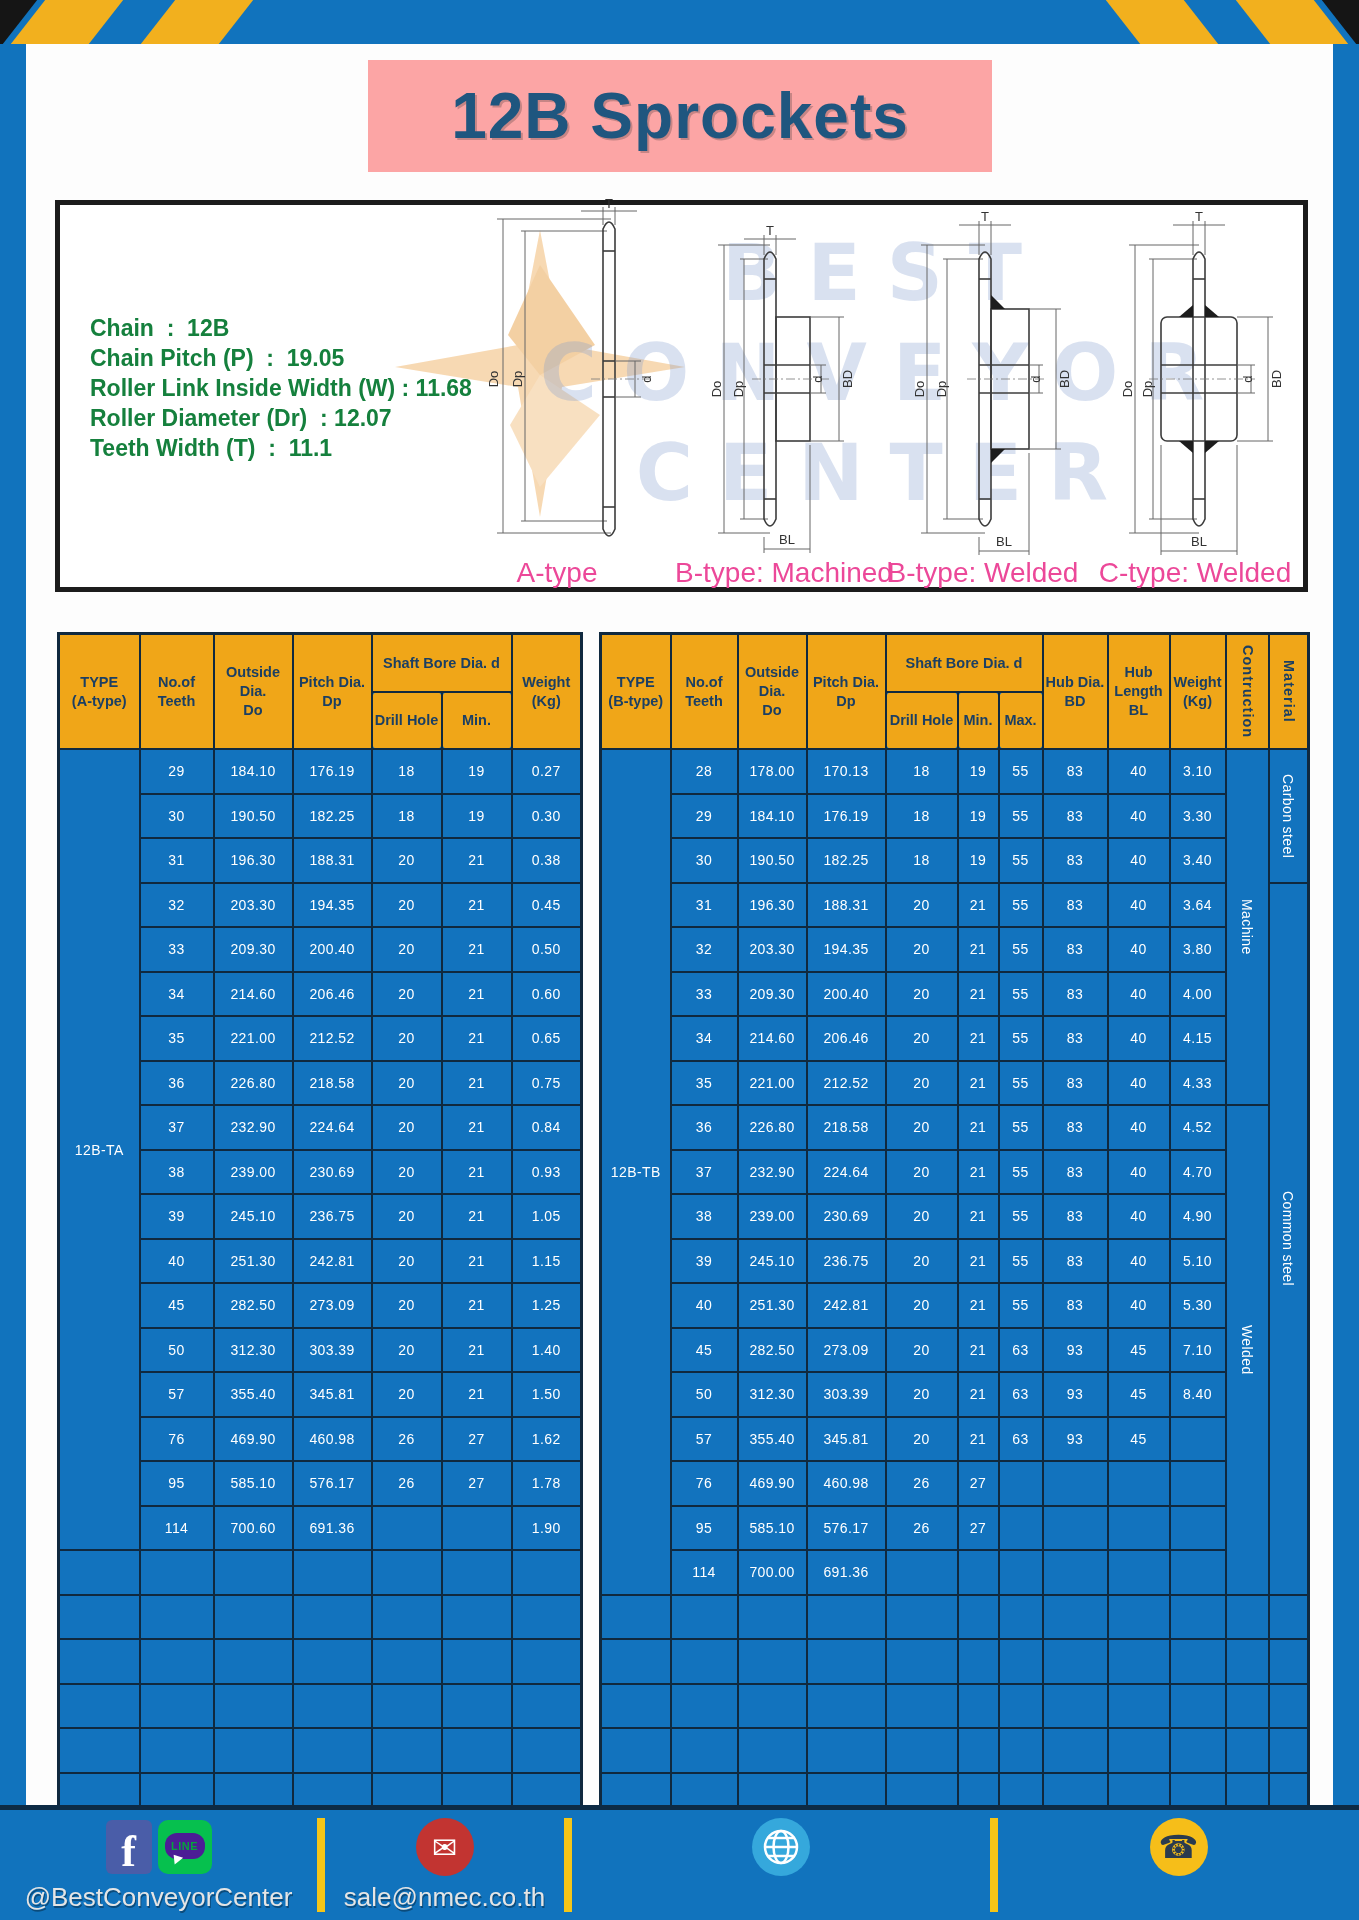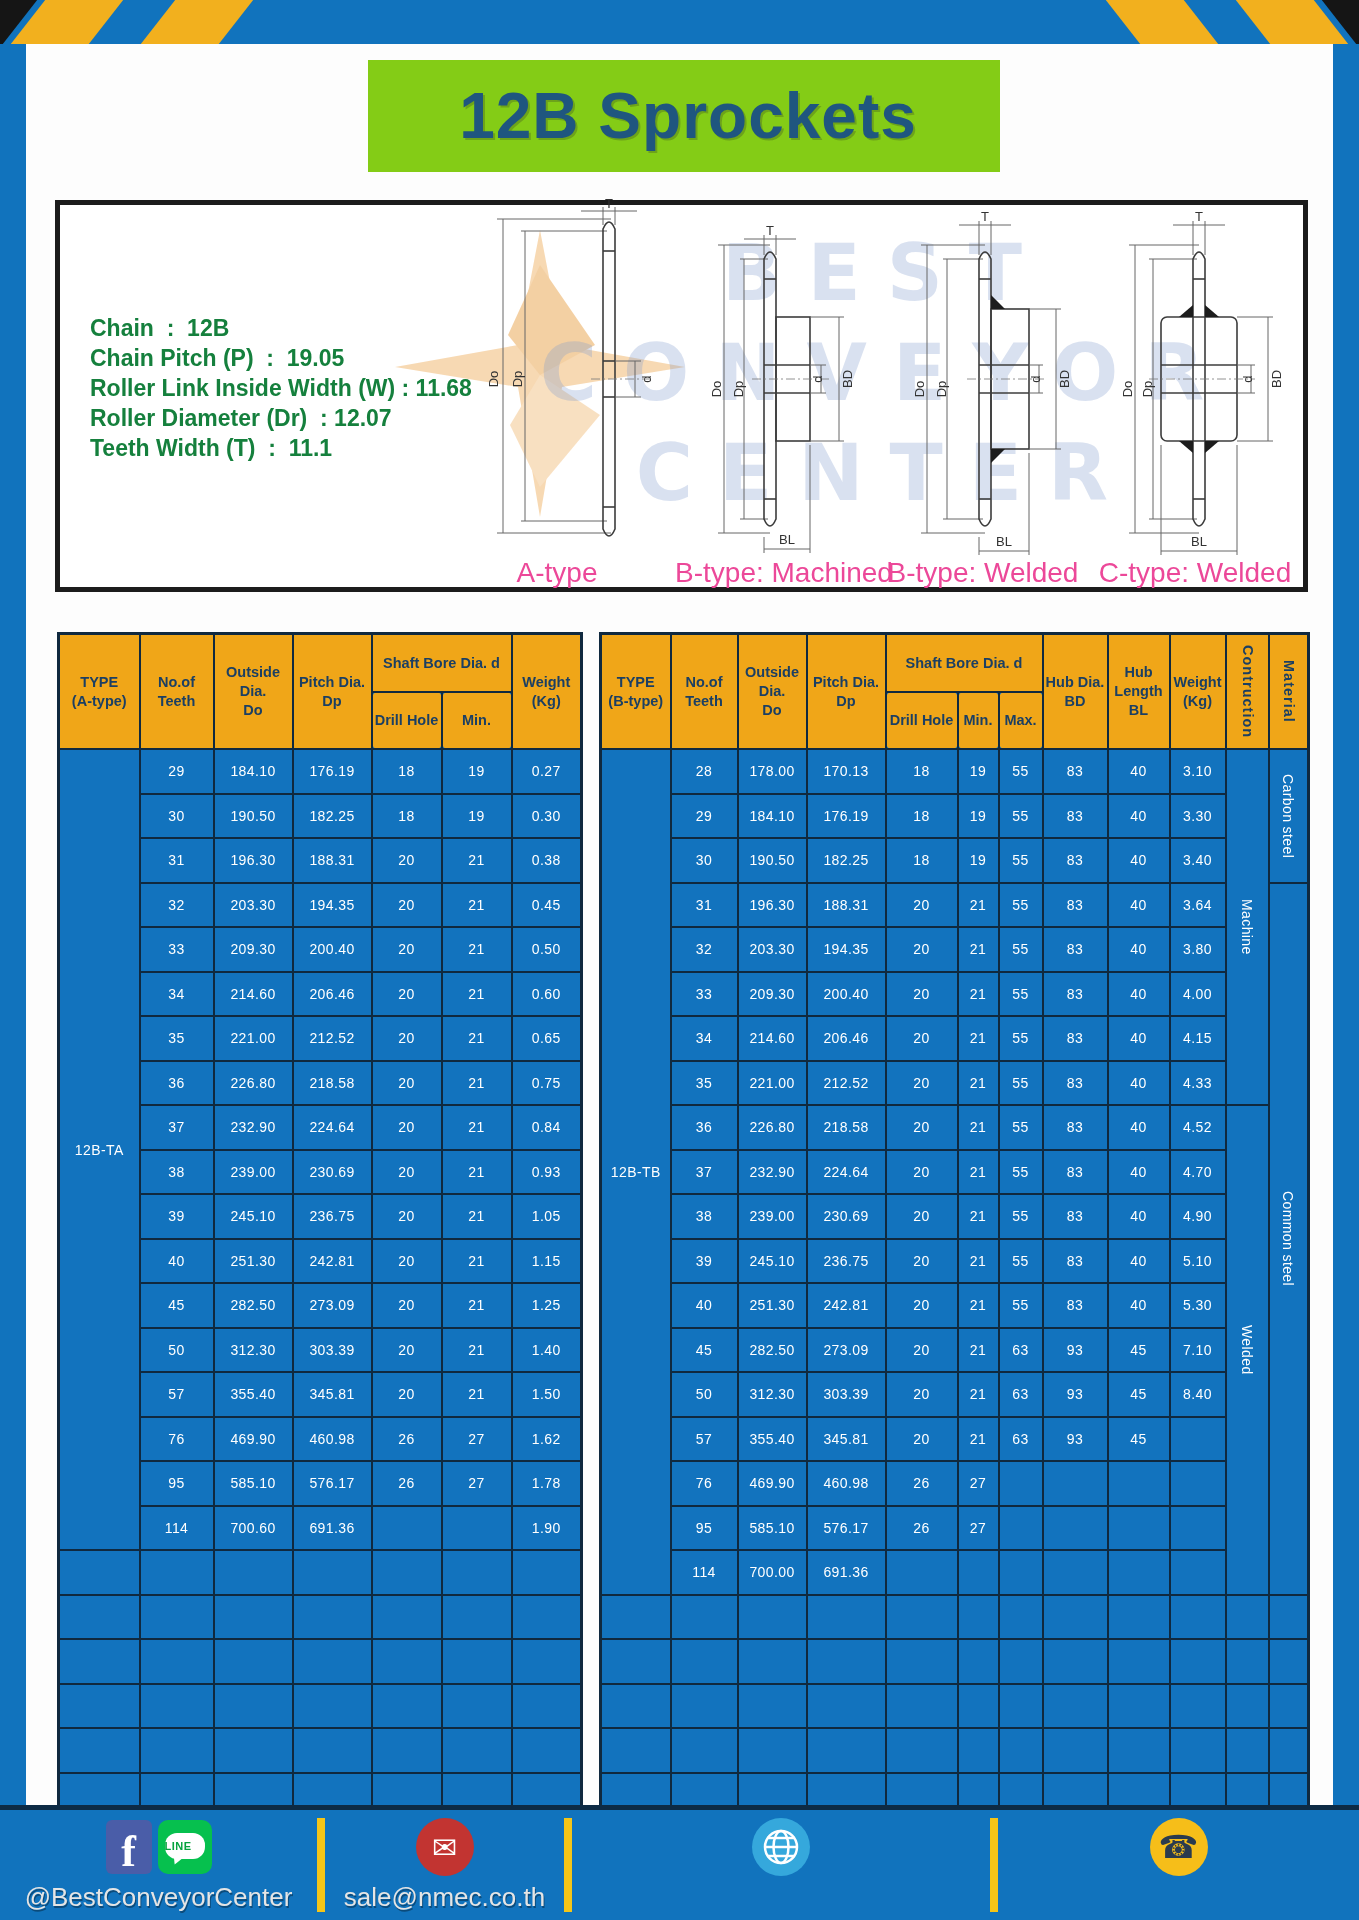--- a/index.html
+++ b/index.html
@@ -10,21 +10,21 @@
   .side{position:absolute;top:0;bottom:0;width:26px;background:#1173BD;z-index:5;}
   .side.left{left:0;} .side.right{right:0;}
   .top-bar{position:absolute;top:0;left:0;right:0;height:44px;background:#1173BD;overflow:hidden;z-index:6;}
   .stripe{position:absolute;top:-10px;height:64px;}
   .stripe.l{transform:skewX(-38deg);}
   .stripe.r{transform:skewX(38deg);}
   .yellow{background:#F2B01E;}
   .black{background:#151515;}
 
   
-  .title-banner{position:absolute;left:368px;top:60px;width:624px;height:112px;background:#84cc16;display:flex;align-items:center;justify-content:center;z-index:2;padding-left:8px;}
+  .title-banner{position:absolute;left:368px;top:60px;width:624px;height:112px;background:#fca5a5;display:flex;align-items:center;justify-content:center;z-index:2;}
   .title-banner span{font-size:64px;font-weight:bold;color:#1F567F;letter-spacing:1px;text-shadow:2px 2px 0 rgba(40,40,40,0.25);}
 
   
   .spec-box{position:absolute;left:55px;top:200px;width:1253px;height:392px;background:#fff;border:5px solid #1c1c1c;box-sizing:border-box;z-index:2;}
   .spec-lines{position:absolute;left:30px;top:108px;z-index:3;}
   .spec-lines div{font-size:23px;font-weight:bold;color:#15803d;line-height:30px;white-space:pre;}
 
   .watermark{position:absolute;left:430px;top:18px;width:790px;text-align:center;z-index:0;}
   .watermark div{font-family:"DejaVu Sans",sans-serif;font-weight:bold;font-size:78px;line-height:100px;letter-spacing:26px;color:rgba(128,156,206,0.30);}
   .wm-logo{position:absolute;left:330px;top:20px;z-index:0;opacity:0.5;}
@@ -52,21 +52,21 @@
 
   
   .footer{position:absolute;left:0;right:0;top:1805px;height:115px;background:#1173BD;border-top:5px solid #0D2B45;box-sizing:border-box;z-index:7;}
   .f-sec{position:absolute;top:0;height:100%;text-align:center;}
   .f-label{position:absolute;left:0;right:0;top:72px;color:#e5e5e5;font-size:26px;font-weight:normal;text-shadow:1px 2px 0 rgba(0,0,0,0.35);white-space:nowrap;}
   .f-icons{position:absolute;left:0;right:0;top:6px;height:62px;display:flex;align-items:center;justify-content:center;gap:6px;}
   .divider{position:absolute;top:8px;width:8px;height:94px;background:#F5C518;}
   .fb-icon{width:46px;height:54px;background:#4A5DA8;border-radius:6px;display:flex;align-items:center;justify-content:center;}
   .fb-icon span{font-family:"Liberation Serif",serif;color:#fff;font-size:44px;font-weight:bold;line-height:40px;margin-top:10px;}
   .line-icon{width:54px;height:54px;background:#06C04E;border-radius:10px;position:relative;}
-  .line-bubble{position:absolute;left:7px;top:13px;width:40px;height:26px;background:#ffffff;border-radius:12px;display:flex;align-items:center;justify-content:flex-start;}
+  .line-bubble{position:absolute;left:7px;top:13px;width:40px;height:26px;background:#4c1d95;border-radius:12px;display:flex;align-items:center;justify-content:center;}
   .line-bubble span{color:#06A33E;font-size:11px;font-weight:bold;letter-spacing:0.5px;}
   .line-tail{position:absolute;left:14px;top:36px;width:0;height:0;border-left:4px solid transparent;border-right:6px solid transparent;border-top:9px solid #fff;transform:rotate(18deg);}
   .circle-icon{width:58px;height:58px;border-radius:50%;display:flex;align-items:center;justify-content:center;}
   .mail-bg{background:#C23431;} .globe-bg{background:#35A8DC;} .phone-bg{background:#F6BE19;}
   .mail-glyph{color:#fff;font-size:30px;font-family:"DejaVu Sans",sans-serif;}
   .phone-glyph{color:#2B3B4E;font-size:32px;font-family:"DejaVu Sans",sans-serif;}
 </style>
 </head>
 <body>
 

